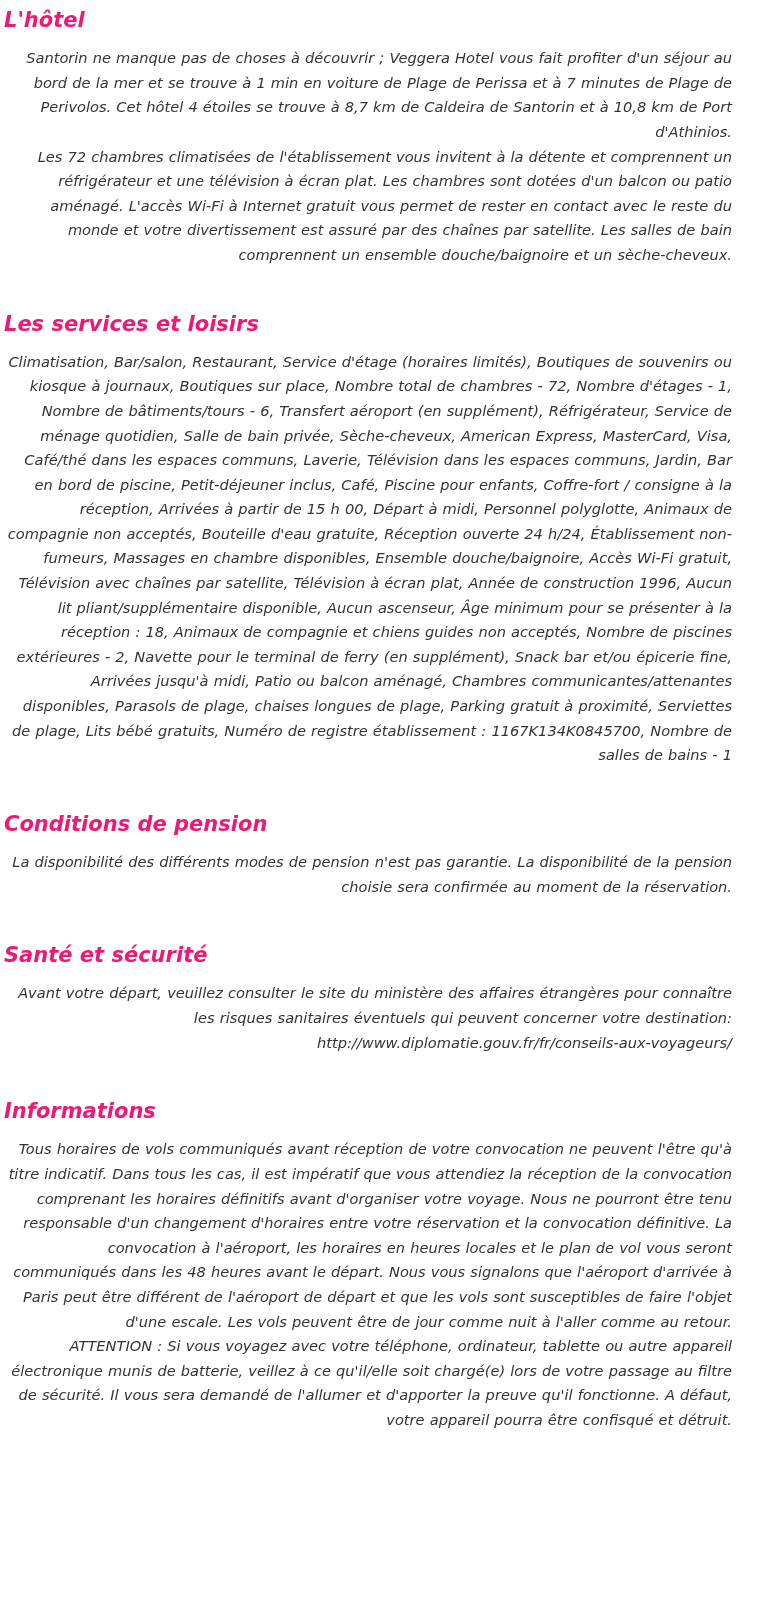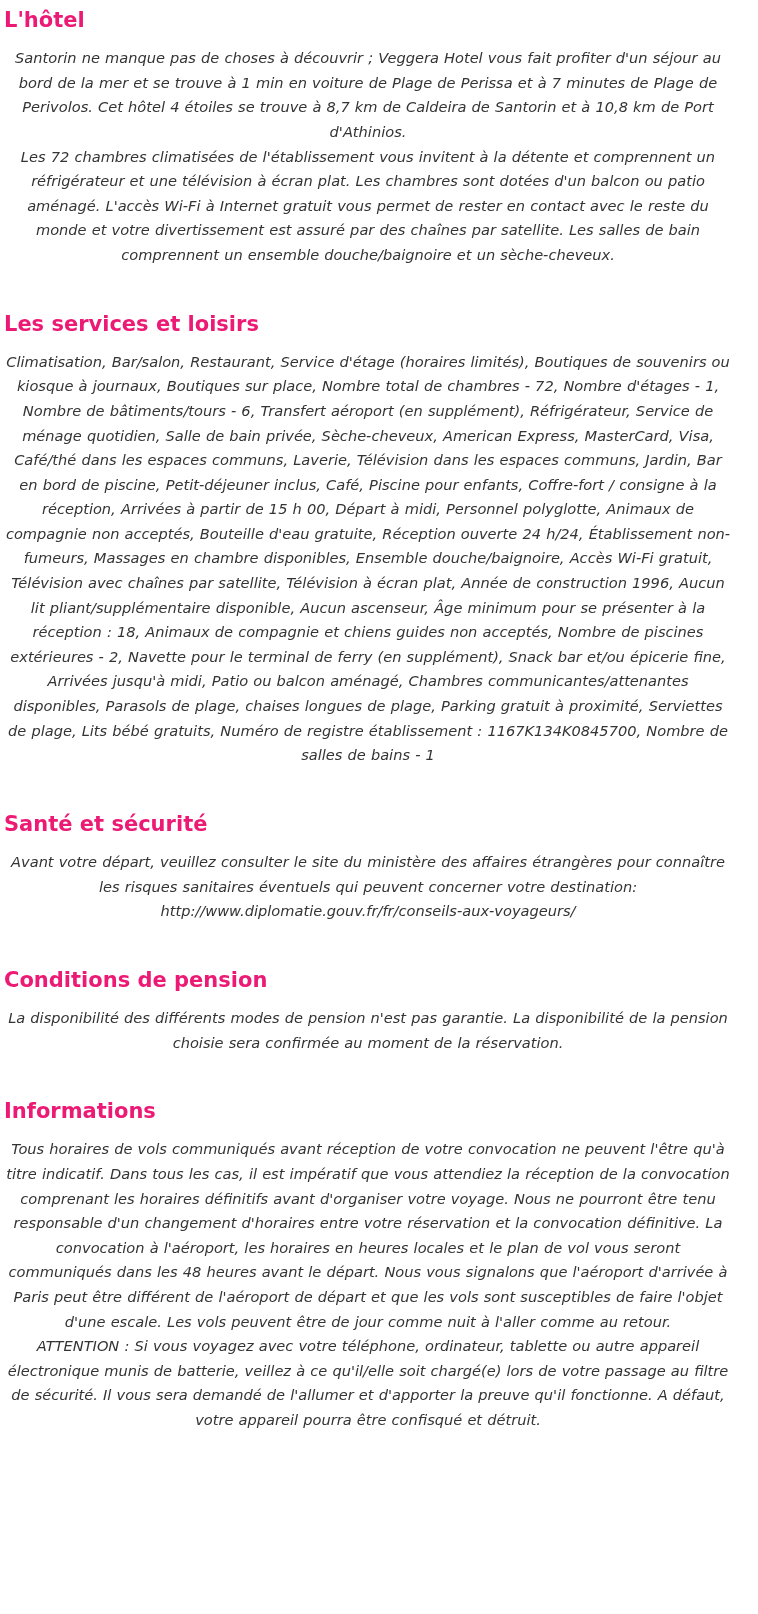--- a/index.html
+++ b/index.html
@@ -16,36 +16,37 @@
     width: 758px;
     min-height: 1614px;
     padding: 2px 26px 20px 4px;
     overflow: hidden;
   }
   .section { margin: 0; }
   .section-heading {
     font-family: "DejaVu Sans", sans-serif;
     font-size: 21px;
     font-weight: 700;
+    font-style: italic;
     color: #ec1a74;
     margin: 44px 0 13px 0;
     line-height: 1.2;
     letter-spacing: 0;
   }
   .section:first-child .section-heading {
     margin-top: 6px;
   }
   .section-body {
     font-size: 14.6px;
     font-style: italic;
     font-weight: 400;
     color: #343434;
     line-height: 24.6px;
     margin: 0;
-    text-align: center;
+    text-align: right;
     word-spacing: 0.5px;
   }
 </style>
 </head>
 <body>
 
 <div class="page">
 
   <div class="section">
     <h2 class="section-heading">L'hôtel</h2>
@@ -55,27 +56,27 @@
   <div class="section">
     <p class="section-body">Les 72 chambres climatisées de l'établissement vous invitent à la détente et comprennent un réfrigérateur et une télévision à écran plat. Les chambres sont dotées d'un balcon ou patio aménagé. L'accès Wi-Fi à Internet gratuit vous permet de rester en contact avec le reste du monde et votre divertissement est assuré par des chaînes par satellite. Les salles de bain comprennent un ensemble douche/baignoire et un sèche-cheveux.</p>
   </div>
 
   <div class="section">
     <h2 class="section-heading">Les services et loisirs</h2>
     <p class="section-body">Climatisation, Bar/salon, Restaurant, Service d'étage (horaires limités), Boutiques de souvenirs ou kiosque à journaux, Boutiques sur place, Nombre total de chambres - 72, Nombre d'étages - 1, Nombre de bâtiments/tours - 6, Transfert aéroport (en supplément), Réfrigérateur, Service de ménage quotidien, Salle de bain privée, Sèche-cheveux, American Express, MasterCard, Visa, Café/thé dans les espaces communs, Laverie, Télévision dans les espaces communs, Jardin, Bar en bord de piscine, Petit-déjeuner inclus, Café, Piscine pour enfants, Coffre-fort / consigne à la réception, Arrivées à partir de 15 h 00, Départ à midi, Personnel polyglotte, Animaux de compagnie non acceptés, Bouteille d'eau gratuite, Réception ouverte 24 h/24, Établissement non-fumeurs, Massages en chambre disponibles, Ensemble douche/baignoire, Accès Wi-Fi gratuit, Télévision avec chaînes par satellite, Télévision à écran plat, Année de construction 1996, Aucun lit pliant/supplémentaire disponible, Aucun ascenseur, Âge minimum pour se présenter à la réception : 18, Animaux de compagnie et chiens guides non acceptés, Nombre de piscines extérieures - 2, Navette pour le terminal de ferry (en supplément), Snack bar et/ou épicerie fine, Arrivées jusqu'à midi, Patio ou balcon aménagé, Chambres communicantes/attenantes disponibles, Parasols de plage, chaises longues de plage, Parking gratuit à proximité, Serviettes de plage, Lits bébé gratuits, Numéro de registre établissement : 1167K134K0845700, Nombre de salles de bains - 1</p>
   </div>
 
   <div class="section">
-    <h2 class="section-heading">Santé et sécurité</h2>
-    <p class="section-body">Avant votre départ, veuillez consulter le site du ministère des affaires étrangères pour connaître les risques sanitaires éventuels qui peuvent concerner votre destination: http://www.diplomatie.gouv.fr/fr/conseils-aux-voyageurs/</p>
+    <h2 class="section-heading">Conditions de pension</h2>
+    <p class="section-body">La disponibilité des différents modes de pension n'est pas garantie. La disponibilité de la pension choisie sera confirmée au moment de la réservation.</p>
   </div>
 
   <div class="section">
-    <h2 class="section-heading">Conditions de pension</h2>
-    <p class="section-body">La disponibilité des différents modes de pension n'est pas garantie. La disponibilité de la pension choisie sera confirmée au moment de la réservation.</p>
+    <h2 class="section-heading">Santé et sécurité</h2>
+    <p class="section-body">Avant votre départ, veuillez consulter le site du ministère des affaires étrangères pour connaître les risques sanitaires éventuels qui peuvent concerner votre destination: http://www.diplomatie.gouv.fr/fr/conseils-aux-voyageurs/</p>
   </div>
 
   <div class="section">
     <h2 class="section-heading">Informations</h2>
     <p class="section-body">Tous horaires de vols communiqués avant réception de votre convocation ne peuvent l'être qu'à titre indicatif. Dans tous les cas, il est impératif que vous attendiez la réception de la convocation comprenant les horaires définitifs avant d'organiser votre voyage. Nous ne pourront être tenu responsable d'un changement d'horaires entre votre réservation et la convocation définitive. La convocation à l'aéroport, les horaires en heures locales et le plan de vol vous seront communiqués dans les 48 heures avant le départ. Nous vous signalons que l'aéroport d'arrivée à Paris peut être différent de l'aéroport de départ et que les vols sont susceptibles de faire l'objet d'une escale. Les vols peuvent être de jour comme nuit à l'aller comme au retour.</p>
   </div>
 
   <div class="section">
     <p class="section-body">ATTENTION : Si vous voyagez avec votre téléphone, ordinateur, tablette ou autre appareil électronique munis de batterie, veillez à ce qu'il/elle soit chargé(e) lors de votre passage au filtre de sécurité. Il vous sera demandé de l'allumer et d'apporter la preuve qu'il fonctionne. A défaut, votre appareil pourra être confisqué et détruit.</p>
   </div>

